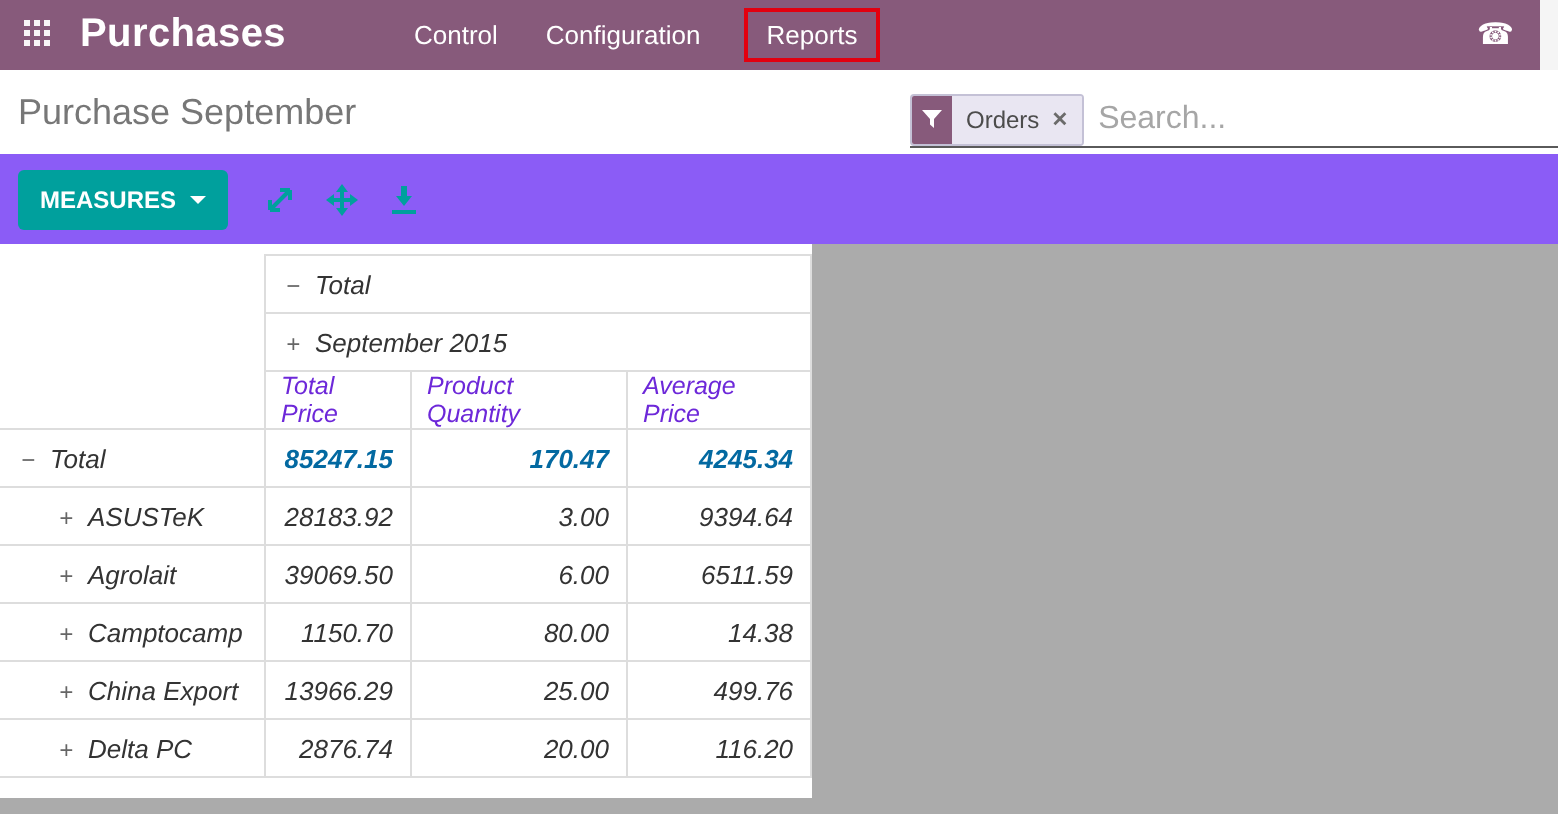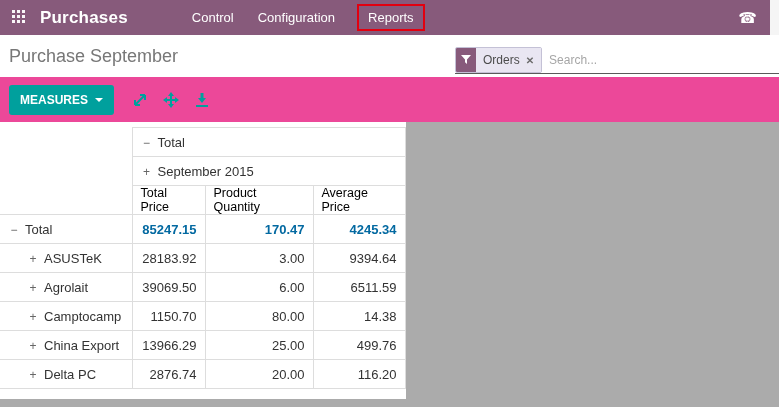--- a/index.html
+++ b/index.html
@@ -6,58 +6,58 @@
   html,body { background:#888; }
   body { font-family:"Liberation Sans", sans-serif; }
 
   .screen { position:relative; width:779px; height:407px; background:#fff; overflow:hidden; margin:0 auto; }
 
   
   .navbar { position:relative; height:35px; background:#875A7B; display:flex; align-items:center; color:#fff; }
   .apps-icon { width:15px; height:15px; margin-left:12px; display:grid;
                grid-template-columns:repeat(3,3px); grid-template-rows:repeat(3,3px); gap:2px; cursor:pointer; flex:none; }
   .apps-icon i { background:#fff; opacity:.95; display:block; }
-  .app-title { font-size:17px; font-weight:bold; margin-left:13px; margin-right:52px; letter-spacing:.2px; }
+  .app-title { font-size:20px; font-weight:bold; margin-left:13px; margin-right:52px; letter-spacing:.2px; }
   .nav-menu { display:flex; align-items:center; height:100%; }
   .menu-item { padding:0 12px; font-size:13px; height:100%; display:flex; align-items:center; cursor:pointer; white-space:nowrap; }
   .menu-item.annotated { height:27px; border:2px solid #E3000F; margin:0 10px; padding:0 9px; }
   .nav-right { margin-left:auto; display:flex; align-items:center; }
   .phone-icon { font-size:15px; margin-right:22px; cursor:pointer; line-height:1; }
   .corner-cut { position:absolute; right:0; top:0; width:9px; height:35px; background:#f5f5f5; }
 
   
   .control-panel { height:42px; background:#fff; display:flex; align-items:center; justify-content:space-between; padding-left:9px; }
   .page-title { font-size:18px; font-weight:400; color:#777; }
   .searchview { width:324px; height:27px; display:flex; align-items:center; border-bottom:1px solid #5a5a5a; align-self:flex-end; margin-bottom:3px; }
   .facet { display:flex; align-items:stretch; height:26px; margin-right:7px; border:1px solid #c4c1d6; border-radius:2px; overflow:hidden; cursor:default; }
   .facet-icon { width:20px; background:#875A7B; color:#fff; display:flex; align-items:center; justify-content:center; }
   .facet-body { background:#e9e6f2; display:flex; align-items:center; padding:0 7px; font-size:12px; color:#4c4c4c; gap:6px; }
   .facet-remove { font-size:10px; color:#6b6b6b; cursor:pointer; font-weight:bold; }
-  .search-input { flex:1; border:none; outline:none; font-size:12px; color:#0f172a; background:transparent; min-width:0; }
+  .search-input { flex:1; border:none; outline:none; font-size:16px; color:#0f172a; background:transparent; min-width:0; }
   .search-input::placeholder { color:#a6a6a6; }
 
   
-  .toolbar { height:45px; background:#ec4899; display:flex; align-items:center; padding-left:9px; }
+  .toolbar { height:45px; background:#8b5cf6; display:flex; align-items:center; padding-left:9px; }
   .measures-btn { background:#00A09D; color:#fff; border:none; border-radius:3px; font-family:inherit;
                   font-size:12px; font-weight:bold; padding:8px 11px; display:flex; align-items:center; gap:7px; cursor:pointer; }
   .caret-down { width:0; height:0; border-left:4px solid transparent; border-right:4px solid transparent; border-top:4px solid #fff; }
   .tool-icons { display:flex; align-items:center; gap:15px; margin-left:18px; }
   .tool-icon { cursor:pointer; display:flex; }
   .tool-icon svg { display:block; }
 
   
   .content { position:relative; height:285px; background:#ABABAB; }
   .pivot-panel { position:absolute; left:0; top:0; width:406px; height:277px; background:#fff; padding-top:5px; }
 
   table.pivot { border-collapse:collapse; table-layout:fixed; width:405px; font-size:13px; color:#333; }
-  .pivot th, .pivot td { border:1px solid #ddd; height:29px; padding:0 8px; font-weight:normal; vertical-align:middle; }
+  .pivot th, .pivot td { border:1px solid #ddd; height:29px; padding:0 8px; font-weight:normal; vertical-align:middle;font-style:italic; }
   .pivot tr > *:first-child { border-left:none; }
   .pv-empty { border:none !important; border-right:1px solid #ddd !important; border-bottom:1px solid #ddd !important; background:#fff; }
   .pv-group { text-align:left; background:#fff; cursor:pointer; }
-  .pv-measure { text-align:left; color:#000000; font-size:12.5px; background:#fff; cursor:pointer; }
+  .pv-measure { text-align:left; color:#6d28d9; font-size:12.5px; background:#fff; cursor:pointer; }
   .pv-rowlabel { text-align:left; cursor:pointer; }
   .pv-rowlabel.child { padding-left:27px; }
   .pivot td { text-align:right; }
   .row-total td { font-weight:bold; color:#0369a1; }
   .toggle { display:inline-block; width:12px; margin-right:5px; color:#666; font-size:12px; text-align:center; }
 </style>
 </head>
 <body>
 
 <div class="screen">

